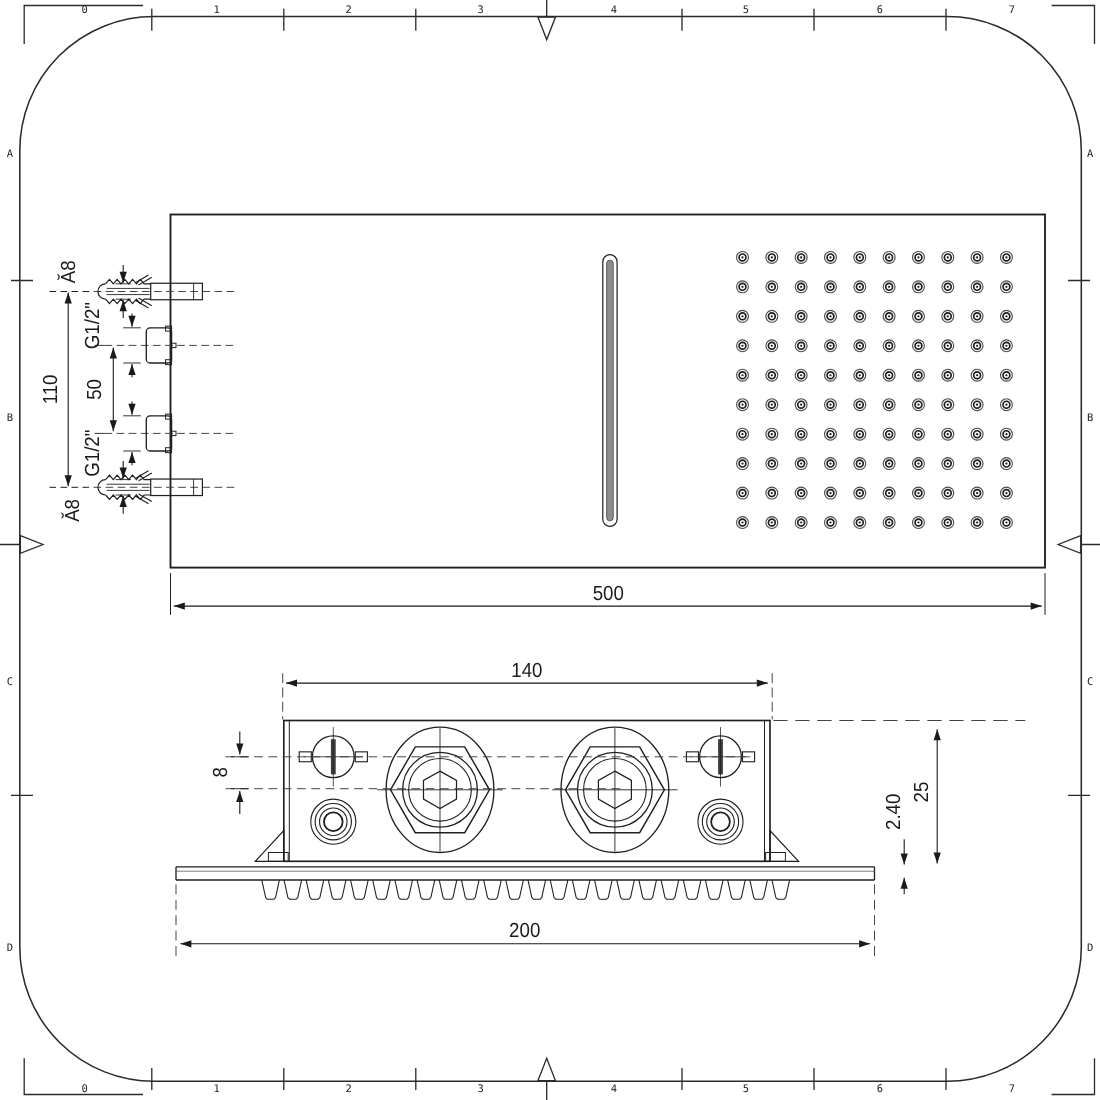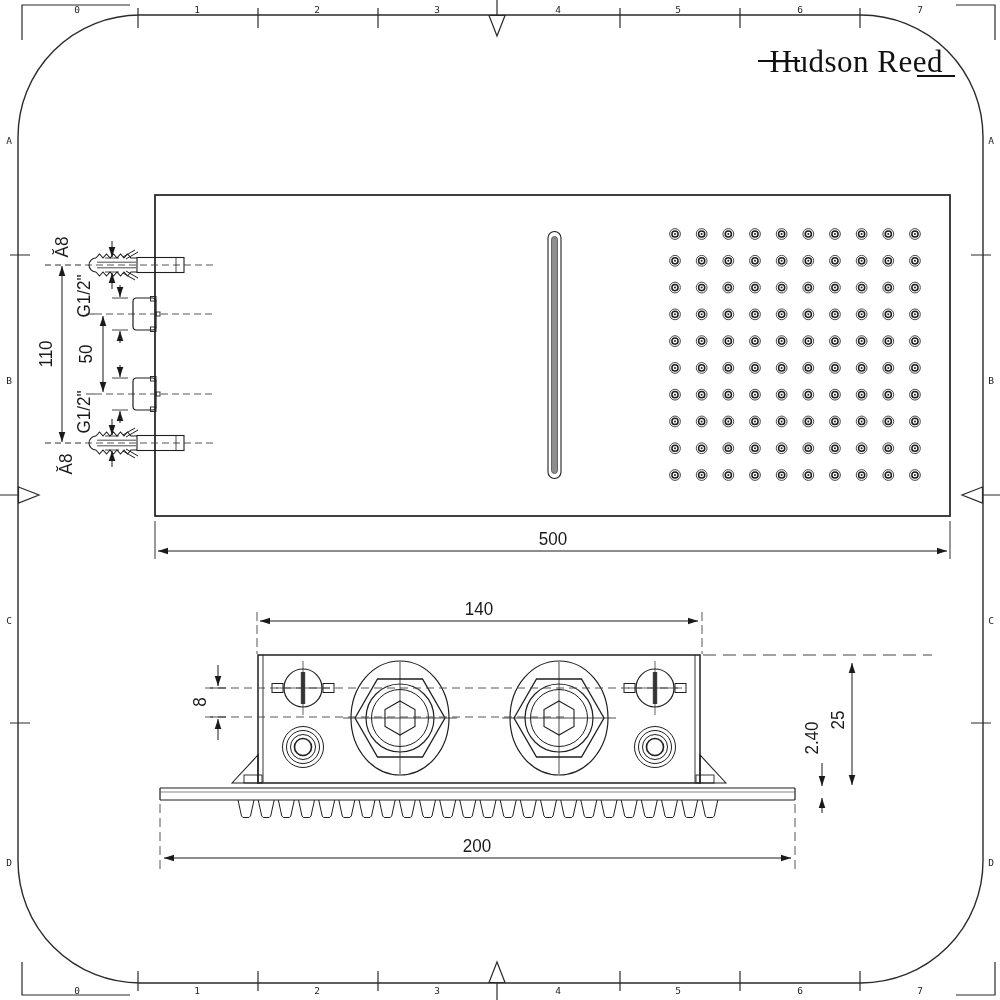--- a/index.html
+++ b/index.html
@@ -493,21 +493,20 @@
         <line x1="218" y1="740" x2="218" y2="719" marker-end="url(#ah)"></line>
         <path d="M210,688 H226 M210,717 H226" stroke-width="0.8"></path>
         <line x1="852" y1="663" x2="852" y2="785" marker-start="url(#ah)" marker-end="url(#ah)"></line>
         <line x1="822" y1="763" x2="822" y2="786" marker-end="url(#ah)"></line>
         <line x1="822" y1="813" x2="822" y2="798" marker-end="url(#ah)"></line>
         <line x1="164" y1="858" x2="791" y2="858" marker-start="url(#ah)" marker-end="url(#ah)"></line>
       </g>
     </g>
   </svg>
 
-  <div id="logo">Hudson Reed</div>
 
   <div id="rulers">
       <span class="rnum" style="left: 77px; top: 9px;">0</span>
       <span class="rnum" style="left: 197px; top: 9px;">1</span>
       <span class="rnum" style="left: 317px; top: 9px;">2</span>
       <span class="rnum" style="left: 437px; top: 9px;">3</span>
       <span class="rnum" style="left: 558px; top: 9px;">4</span>
       <span class="rnum" style="left: 678px; top: 9px;">5</span>
       <span class="rnum" style="left: 800px; top: 9px;">6</span>
       <span class="rnum" style="left: 920px; top: 9px;">7</span>

